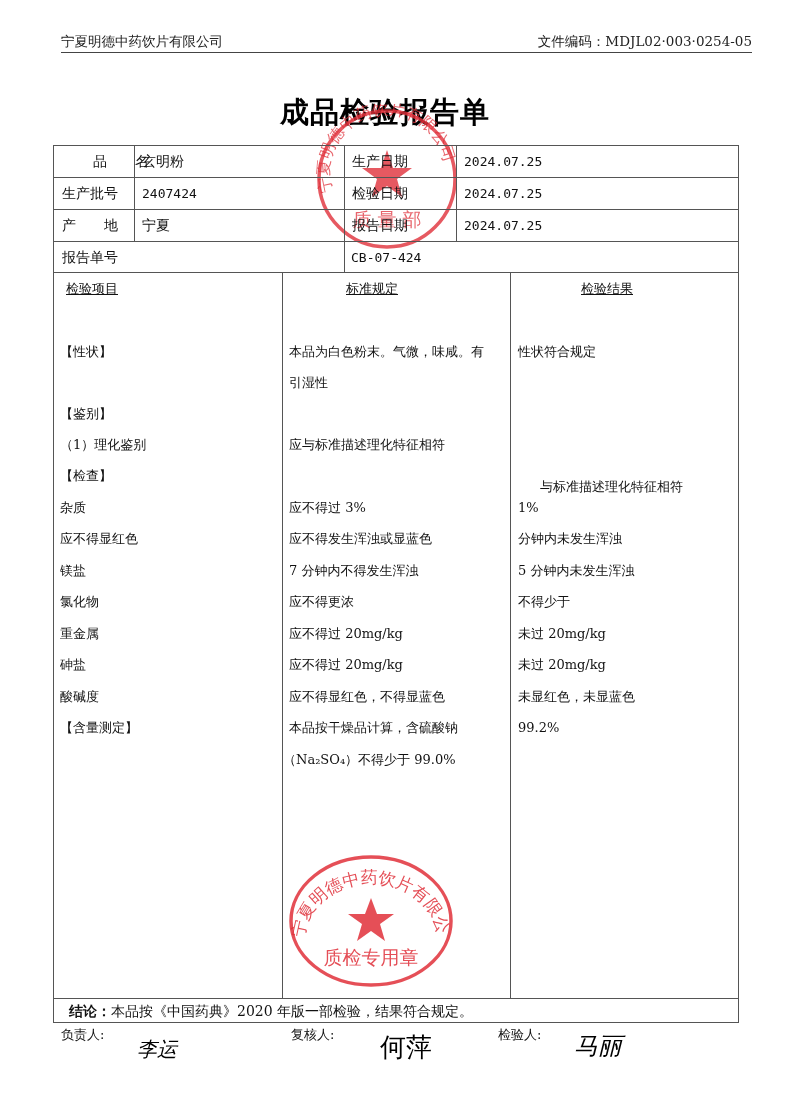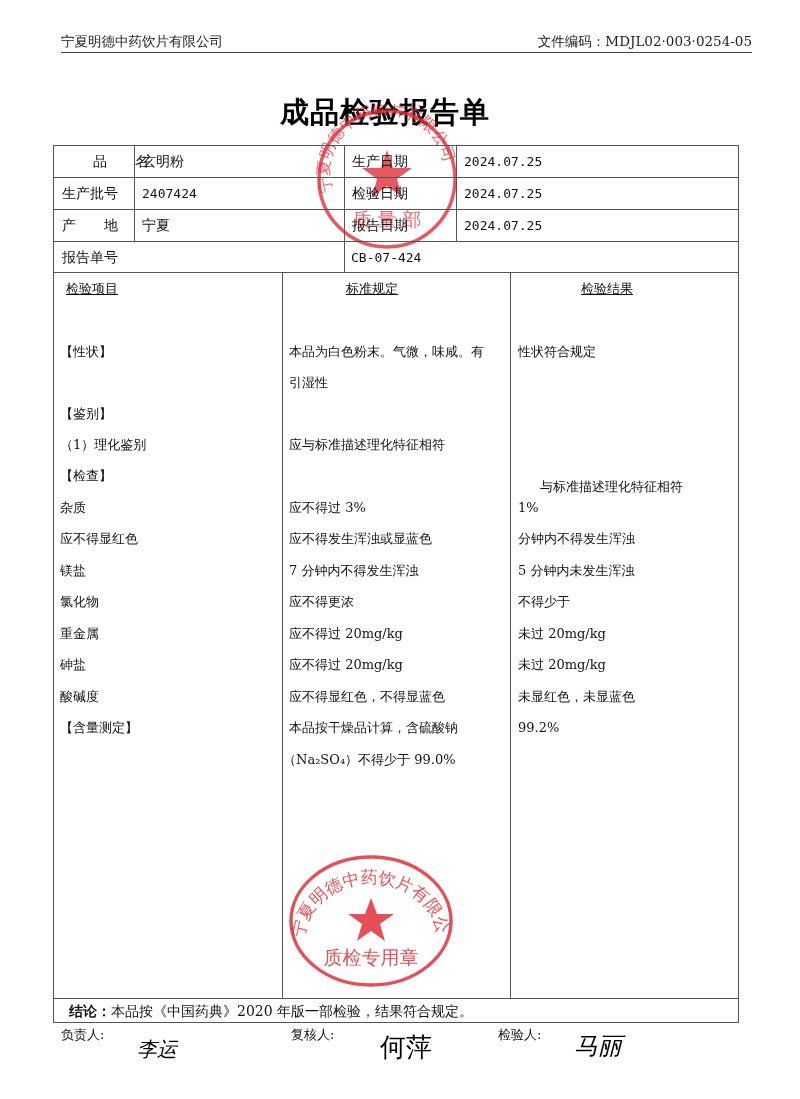--- a/index.html
+++ b/index.html
@@ -104,21 +104,21 @@
   <div class="cell body-txt" style="left:60px;top:468px;">【检查】</div>
 </div>
 <div>
   <div class="cell body-txt" style="left:60px;top:500px;">杂质</div>
   <div class="cell body-txt" style="left:289px;top:500px;">应不得过 3%</div>
   <div class="cell body-txt" style="left:518px;top:500px;">1%</div>
 </div>
 <div>
   <div class="cell body-txt" style="left:60px;top:531px;">应不得显红色</div>
   <div class="cell body-txt" style="left:289px;top:531px;">应不得发生浑浊或显蓝色</div>
-  <div class="cell body-txt" style="left:518px;top:531px;">分钟内不得发生浑浊</div>
+  <div class="cell body-txt" style="left:518px;top:531px;">分钟内未发生浑浊</div>
 </div>
 <div>
   <div class="cell body-txt" style="left:60px;top:563px;">镁盐</div>
   <div class="cell body-txt" style="left:289px;top:563px;">7 分钟内不得发生浑浊</div>
   <div class="cell body-txt" style="left:518px;top:563px;">5 分钟内未发生浑浊</div>
 </div>
 <div>
   <div class="cell body-txt" style="left:60px;top:594px;">氯化物</div>
   <div class="cell body-txt" style="left:289px;top:594px;">应不得更浓</div>
   <div class="cell body-txt" style="left:518px;top:594px;">不得少于</div>

